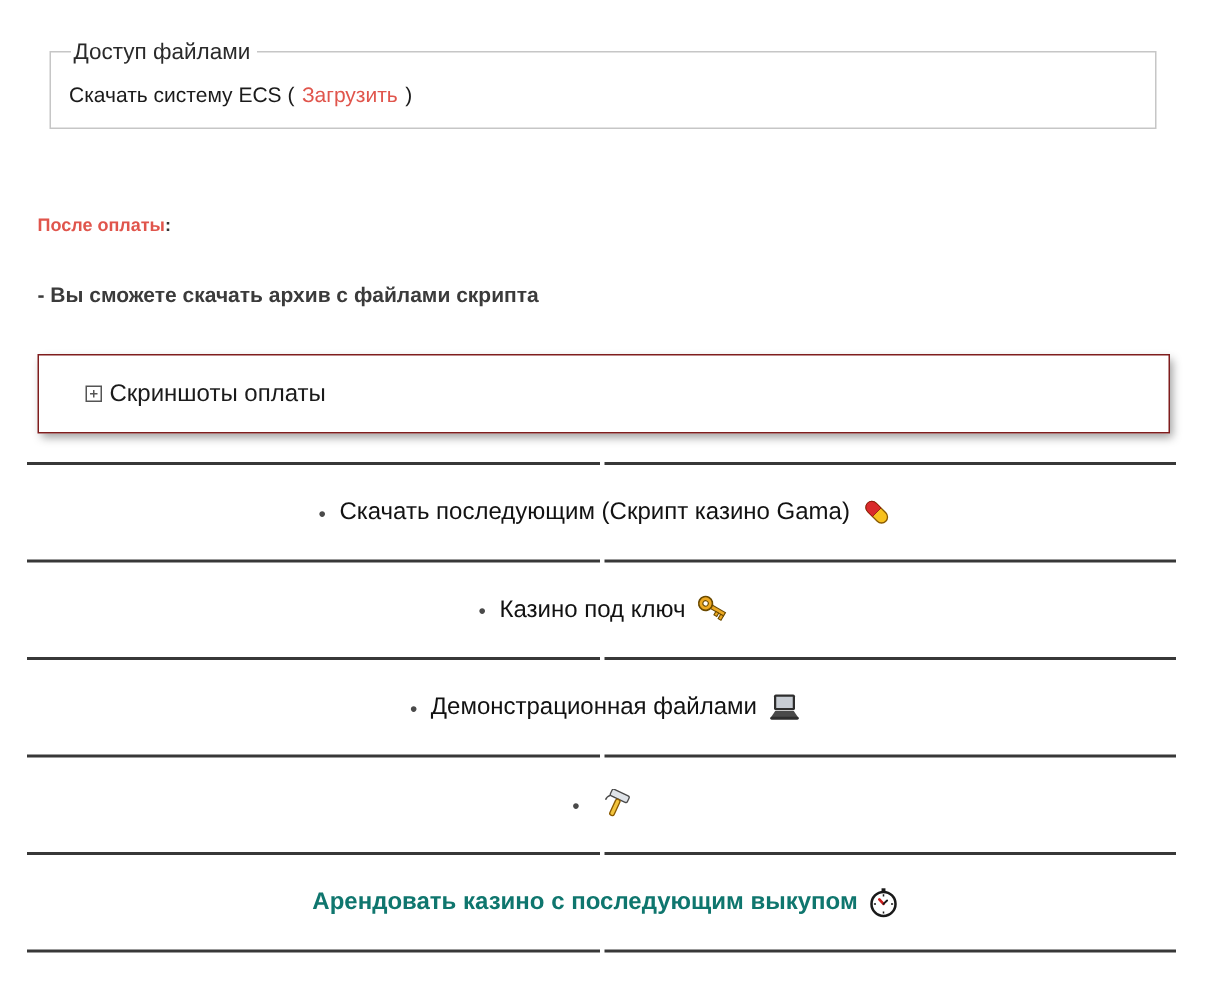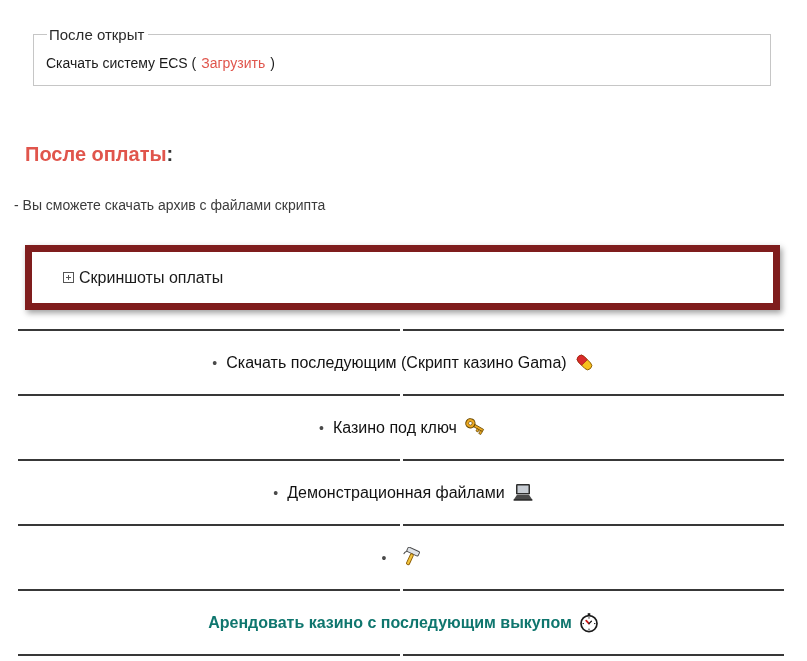--- a/index.html
+++ b/index.html
@@ -30,37 +30,37 @@
   .red-link {
     color: #e0554c;
     text-decoration: none;
     cursor: pointer;
     margin: 0 5px;
   }
 
   
   .after-title {
     margin: 57px 0 0 25px;
-    font-size: 20px;
+    font-size: 12px;
     font-weight: bold;
   }
   .after-title .red-bold { color: #e0554c; }
   .after-title .dark-bold { color: #333333; }
   .after-note {
-    margin: 31px 0 0 14px;
+    margin: 31px 0 0 25px;
     font-size: 14px;
-    font-weight: normal;
+    font-weight: bold;
     color: #3b3b3b;
   }
 
   
   .shot-box {
     margin: 32px 27px 0 25px;
     height: 51px;
-    border: 7px solid #7f1d1d;
+    border: 1px solid #7f1d1d;
     background: #ffffff;
     box-shadow: 2px 3px 6px rgba(0,0,0,0.38);
     display: flex;
     align-items: center;
     padding-left: 31px;
     cursor: pointer;
   }
   .expand-icon {
     position: relative;
     width: 11px; height: 11px;
@@ -110,21 +110,21 @@
     align-items: center;
     margin-left: 7px;
   }
 </style>
 </head>
 <body>
 
 <div class="page">
 
   <fieldset class="access">
-    <legend>После открыт</legend>
+    <legend>Доступ файлами</legend>
     <div class="access-line"><span>Скачать систему ECS (</span><a class="red-link">Загрузить</a><span>)</span></div>
   </fieldset>
 
   <div class="after-title"><span class="red-bold">После оплаты</span><span class="dark-bold">:</span></div>
 
   <div class="after-note">- Вы сможете скачать архив с файлами скрипта</div>
 
   <div class="shot-box">
     <span class="expand-icon"></span>
     <span class="shot-label">Скриншоты оплаты</span>

